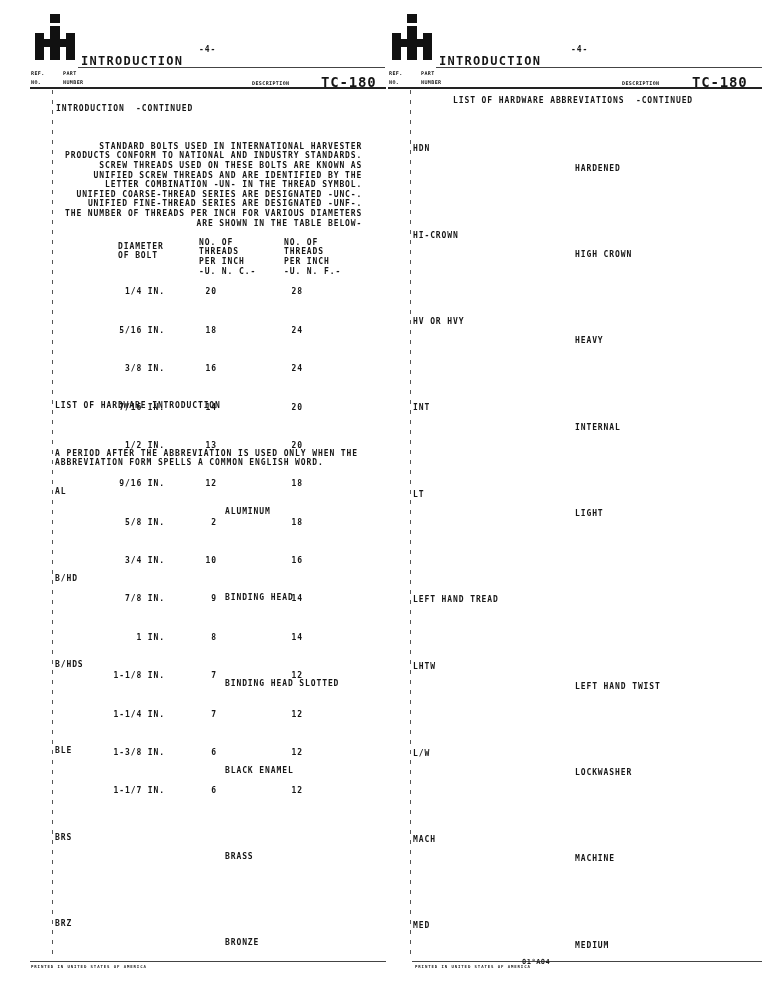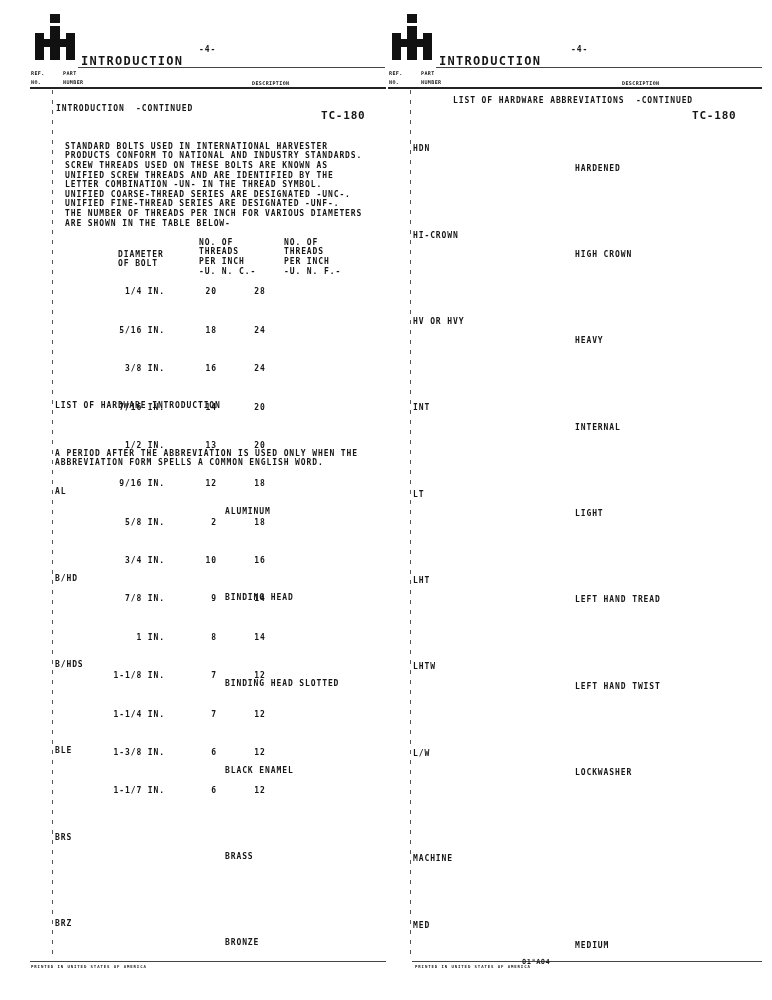--- a/index.html
+++ b/index.html
@@ -9,21 +9,21 @@
     background:#ffffff;
     font-family:"DejaVu Sans Mono","Liberation Mono",monospace;
     font-weight:bold;
     color:#161616;
     overflow:hidden;
   }
   .abs{position:absolute;white-space:pre;}
   .t8{font-size:8px;letter-spacing:0.9px;line-height:9.6px;}
   .title{font-size:12px;letter-spacing:1.3px;text-align:right;}
   .tiny{font-size:5px;letter-spacing:0.4px;line-height:6px;}
-  .tc{font-size:11px;letter-spacing:0.8px;margin-top:35px;}
+  .tc{font-size:14px;letter-spacing:0.8px;}
   .foot{font-size:4px;letter-spacing:0.9px;color:#222;}
   .stamp{font-size:7px;letter-spacing:0.5px;color:#1a1a1a;padding-left:7px;}
   .rule{position:absolute;background:#444;}
   .rule.dark{background:#222;}
   .vdash{position:absolute;width:1px;
     background:repeating-linear-gradient(to bottom,#555 0 4px,transparent 4px 10px);}
   
   .logo{position:absolute;width:40px;height:46px;}
   .logo div{position:absolute;background:#111;}
   .logo .dot{left:15px;top:0;width:10px;height:9px;}
@@ -36,21 +36,21 @@
   
   .alist .arow{display:flex;}
   .alist .acell{flex:none;white-space:pre;}
   .alist.w170 .acell{width:170px;}
   .alist.w162 .acell{width:162px;}
   .alist .dcell{white-space:pre;}
   
   .ttable .trow{display:flex;}
   .ttable .c1{width:105px;text-align:right;white-space:pre;}
   .ttable .c2{width:52px;text-align:right;white-space:pre;}
-  .ttable .c3{width:86px;text-align:center;white-space:pre;}
+  .ttable .c3{width:86px;text-align:right;white-space:pre;}
 </style>
 </head>
 <body>
 
 <div>
 
   <div class="logo" style="left:35px;top:14px;">
     <div class="dot"></div>
     <div class="mid"></div>
     <div class="lbar"></div>
@@ -68,25 +68,25 @@
   <div class="abs tiny" style="left:31px;top:79px;">NO.</div>
   <div class="abs tiny" style="left:63px;top:79px;">NUMBER</div>
   <div class="abs tiny" style="left:252px;top:80px;">DESCRIPTION</div>
   <div class="abs tc" style="left:321px;top:74px;">TC-180</div>
 
   <div class="rule dark" style="left:30px;top:87px;width:356px;height:2px;"></div>
   <div class="vdash" style="left:52px;top:90px;height:870px;"></div>
 
   <div class="abs t8" style="left:56px;top:104px;">INTRODUCTION  -CONTINUED</div>
 
-  <div class="abs t8 lines" style="left:65px;top:113px;">
+  <div class="abs t8 lines" style="left:65px;top:113px;text-align:right;">
     
   <div class="ln">STANDARD BOLTS USED IN INTERNATIONAL HARVESTER</div><div class="ln">PRODUCTS CONFORM TO NATIONAL AND INDUSTRY STANDARDS.</div><div class="ln">SCREW THREADS USED ON THESE BOLTS ARE KNOWN AS</div><div class="ln">UNIFIED SCREW THREADS AND ARE IDENTIFIED BY THE</div><div class="ln">LETTER COMBINATION -UN- IN THE THREAD SYMBOL.</div><div class="ln">UNIFIED COARSE-THREAD SERIES ARE DESIGNATED -UNC-.</div><div class="ln">UNIFIED FINE-THREAD SERIES ARE DESIGNATED -UNF-.</div><div class="ln">THE NUMBER OF THREADS PER INCH FOR VARIOUS DIAMETERS</div><div class="ln">ARE SHOWN IN THE TABLE BELOW-</div></div>
 
-  <div class="abs t8 lines" style="left:118px;top:221px;">
+  <div class="abs t8 lines" style="left:118px;top:213px;">
     
   <div class="ln">DIAMETER</div><div class="ln">OF BOLT</div></div>
   <div class="abs t8 lines" style="left:199px;top:209px;">
     
   <div class="ln">NO. OF</div><div class="ln">THREADS</div><div class="ln">PER INCH</div><div class="ln">-U. N. C.-</div></div>
   <div class="abs t8 lines" style="left:284px;top:209px;">
     
   <div class="ln">NO. OF</div><div class="ln">THREADS</div><div class="ln">PER INCH</div><div class="ln">-U. N. F.-</div></div>
 
   <div class="abs t8 ttable" style="left:60px;top:249px;">
@@ -387,21 +387,20 @@
     
       <div class="arow">
         <span class="acell">LT</span>
         <span class="dwrap">
           <div class="dcell">LIGHT</div>
           
         </span>
       </div>
     
       <div class="arow">
-        <span class="acell">LHT</span>
         <span class="dwrap">
           <div class="dcell">LEFT HAND TREAD</div>
           
         </span>
       </div>
     
       <div class="arow">
         <span class="acell">LHTW</span>
         <span class="dwrap">
           <div class="dcell">LEFT HAND TWIST</div>
@@ -411,20 +410,21 @@
     
       <div class="arow">
         <span class="acell">L/W</span>
         <span class="dwrap">
           <div class="dcell">LOCKWASHER</div>
           
         </span>
       </div>
     
       <div class="arow">
+        <span class="acell">MACH</span>
         <span class="dwrap">
           <div class="dcell">MACHINE</div>
           
         </span>
       </div>
     
       <div class="arow">
         <span class="acell">MED</span>
         <span class="dwrap">
           <div class="dcell">MEDIUM</div>

